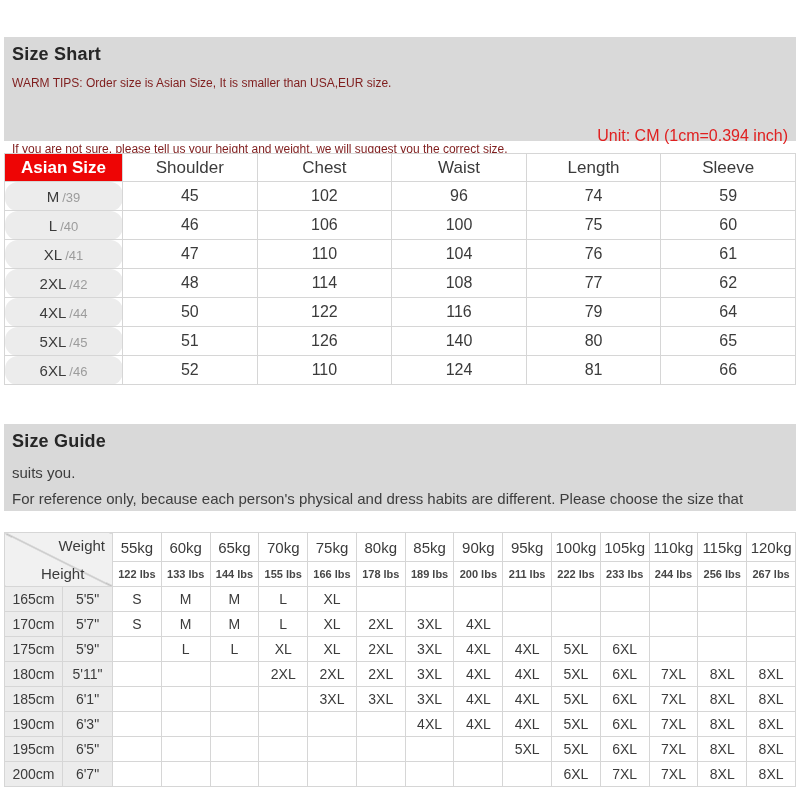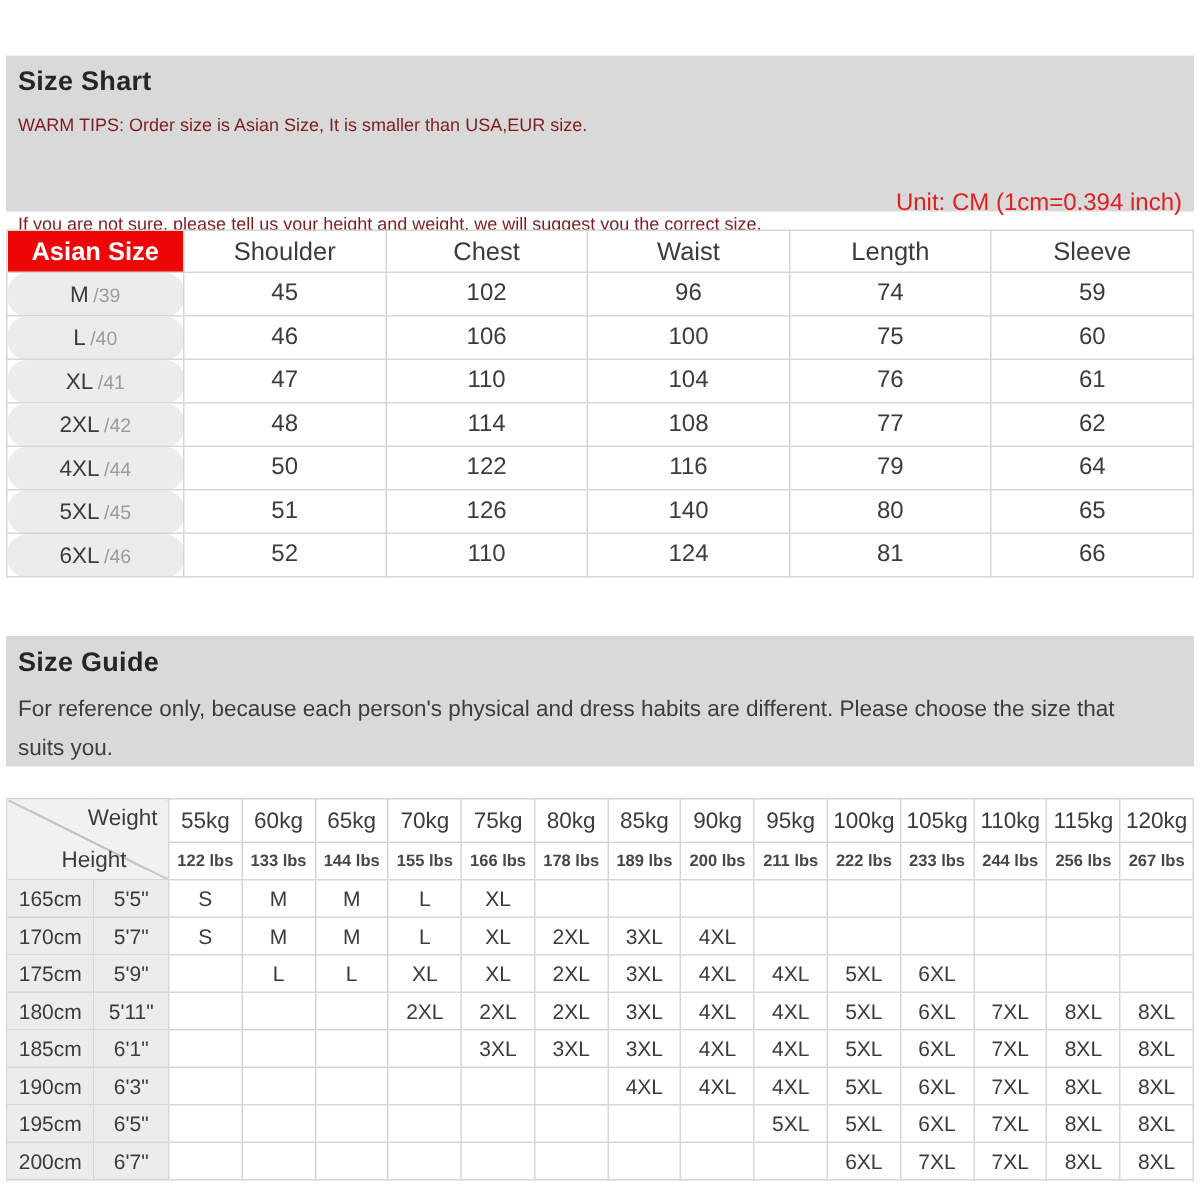--- a/index.html
+++ b/index.html
@@ -126,22 +126,22 @@
         <td>124</td>
         <td>81</td>
         <td>66</td>
       </tr>
     </tbody>
 </table>
 
 <div class="band" id="band2">
   <div class="band-title">Size Guide</div>
   <div id="guide-desc">
+    <span>suits you.</span>
     <span>For reference only, because each person's physical and dress habits are different. Please choose the size that</span>
-    <span>suits you.</span>
   </div>
 </div>
 
 <table id="t2">
   <colgroup>
       <col style="width:58px">
       <col style="width:50px">
       <col span="14">
     </colgroup>
   <thead>

